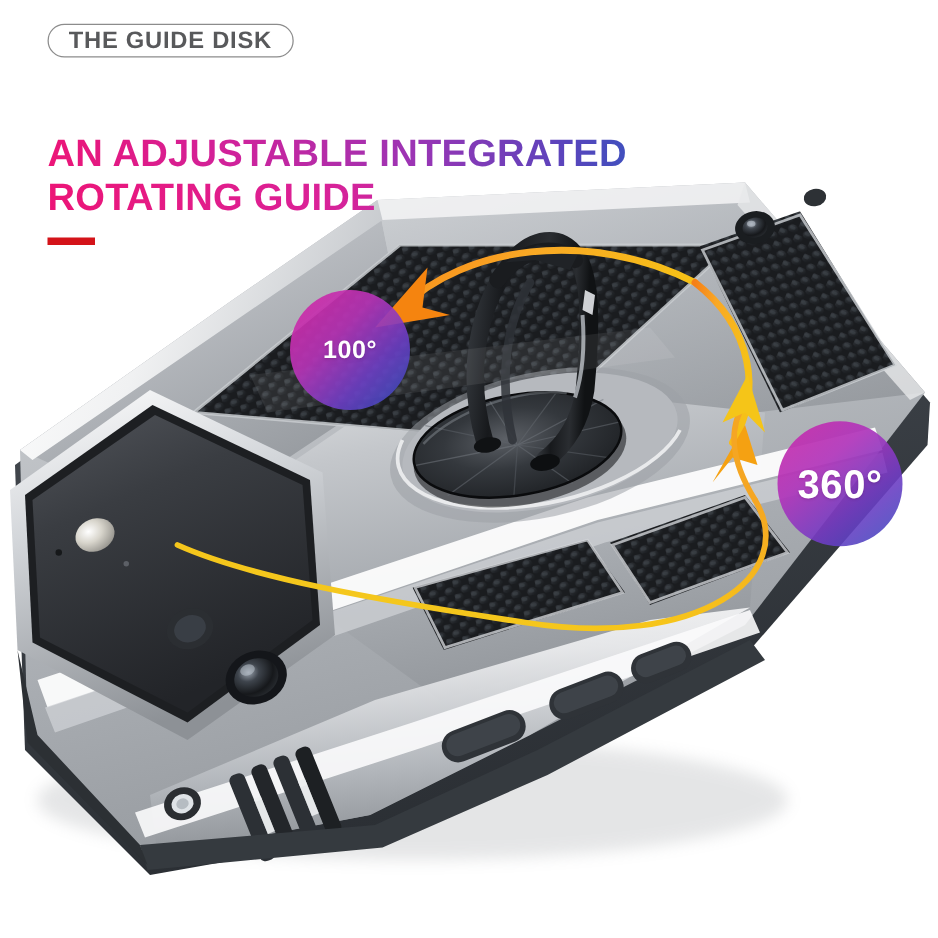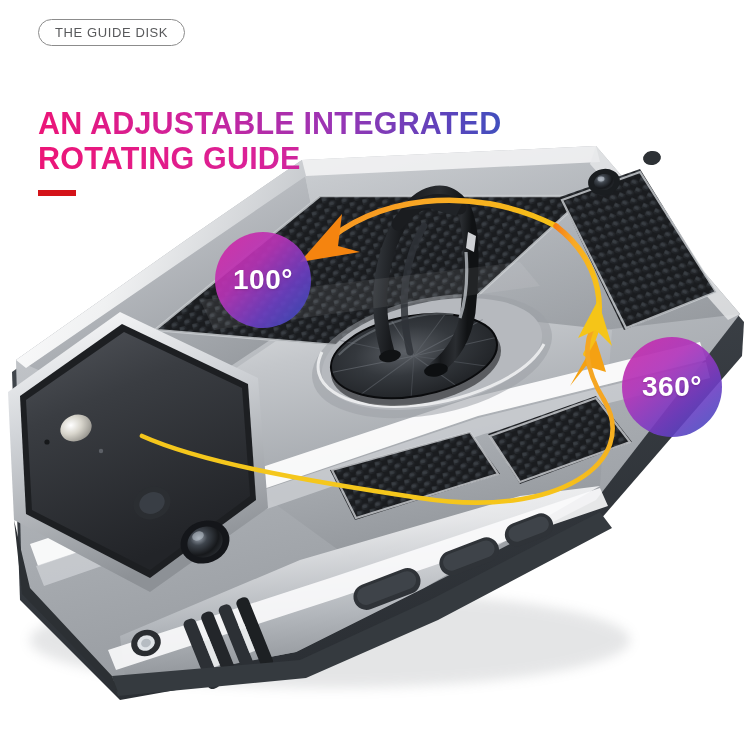--- a/index.html
+++ b/index.html
@@ -25,22 +25,22 @@
     top: 19px;
     height: 27px;
     padding: 0 16px;
     display: flex;
     align-items: center;
     border: 1.6px solid #8c8c8c;
     border-radius: 14px;
     box-sizing: border-box;
   }
   #badge-pill .pill-text {
-    font-size: 13px;
-    font-weight: normal;
+    font-size: 19px;
+    font-weight: bold;
     letter-spacing: 0.6px;
     color: #58595b;
     white-space: nowrap;
   }
 
   #headline {
     position: absolute;
     left: 38px;
     top: 62px;
     width: 530px;
@@ -86,37 +86,37 @@
     border-radius: 50%;
     display: flex;
     align-items: center;
     justify-content: center;
     color: #ffffff;
     font-weight: bold;
     letter-spacing: 0.5px;
     text-shadow: 0 1px 2px rgba(80,0,70,.25);
   }
   #badge-100 {
-    left: 215px;
+    left: 232px;
     top: 232px;
     width: 96px;
     height: 96px;
-    font-size: 28px;
+    font-size: 20px;
     background: linear-gradient(135deg,
         rgba(214,40,162,.93) 0%,
         rgba(182,52,182,.92) 38%,
         rgba(108,62,196,.90) 68%,
         rgba(44,78,188,.88) 100%);
   }
   #badge-360 {
     left: 622px;
     top: 337px;
     width: 100px;
     height: 100px;
-    font-size: 28px;
+    font-size: 32px;
     background: linear-gradient(140deg,
         rgba(205,45,170,.93) 0%,
         rgba(176,52,186,.92) 35%,
         rgba(115,60,196,.90) 66%,
         rgba(52,74,190,.88) 100%);
   }
 </style>
 </head>
 <body>
 

